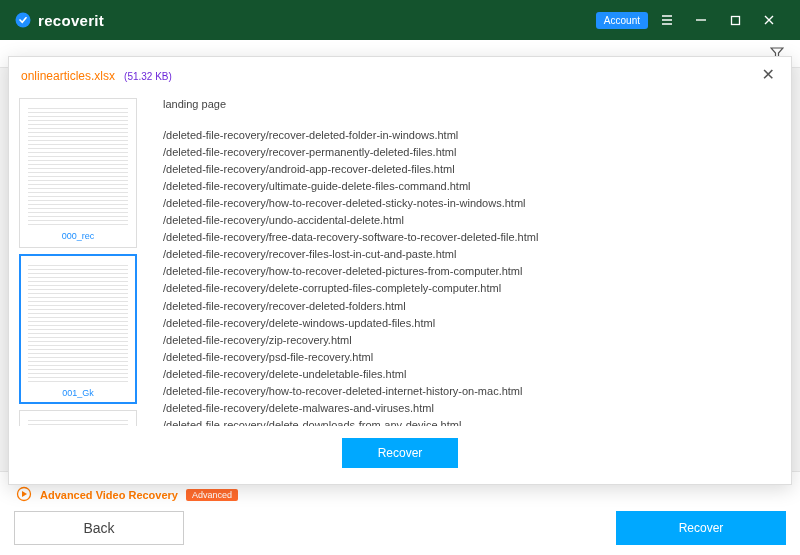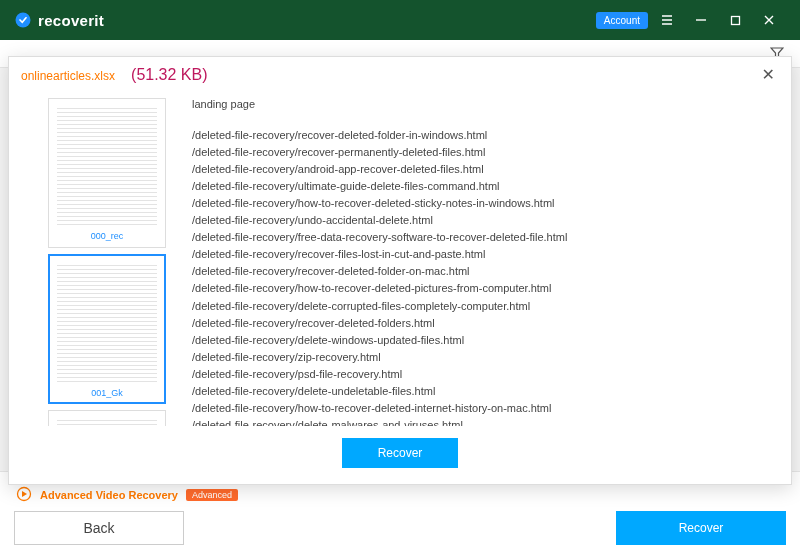--- a/index.html
+++ b/index.html
@@ -9,24 +9,24 @@
 .logo-icon { width:18px; height:18px; }
 .logo-text { font-size:15px; font-weight:600; letter-spacing:0.3px; }
 .titlebar-right { margin-left:auto; display:flex; align-items:center; gap:4px; }
 .account-btn { background:#1f8fff; color:#fff; border:none; font-size:10px; padding:3px 8px; border-radius:3px; cursor:pointer; }
 .win-btn { width:30px; height:28px; display:flex; align-items:center; justify-content:center; color:#fff; cursor:pointer; }
 .toolbar { height:28px; background:#fff; border-bottom:1px solid #e6e6e6; position:relative; }
 .filter-icon { position:absolute; right:16px; top:6px; color:#555; cursor:pointer; }
 .modal { position:absolute; top:56px; left:8px; right:8px; bottom:70px; background:#fff; border:1px solid #ddd; box-shadow:0 4px 18px rgba(0,0,0,0.15); z-index:50; display:flex; flex-direction:column; }
 .modal-header { padding:8px 12px 6px; display:flex; align-items:baseline; border-bottom:0; }
 .filename { font-size:12px; color:#ff7a00; font-weight:500; }
-.filesize { font-size:16px; color:#be185d; margin-left:16px; }
+.filesize { font-size:10px; color:#6d28d9; margin-left:9px; }
 .modal-close { margin-left:auto; font-size:16px; color:#555; cursor:pointer; padding:0 4px; }
 .modal-body { flex:1; display:flex; overflow:hidden; }
-.thumbs { width:140px; padding:8px 10px; overflow-y:auto;margin-left:29px; }
+.thumbs { width:140px; padding:8px 10px; overflow-y:auto; }
 .thumb { width:118px; height:150px; background:#fff; border:1px solid #ddd; margin-bottom:6px; position:relative; display:flex; flex-direction:column; align-items:center; justify-content:flex-start; padding-top:6px; cursor:pointer; }
 .thumb.selected { border:2px solid #1f8fff; }
 .thumb-page { width:100px; height:122px; background:repeating-linear-gradient(#fff,#fff 3px,#e3e3e3 3px,#e3e3e3 4px); }
 .thumb-label { font-size:9px; color:#1f8fff; margin-top:4px; }
 .preview { flex:1; padding:6px 22px 10px 14px; overflow-y:auto; font-size:11px; color:#444; line-height:1.55; }
 .preview-heading { margin-bottom:14px; }
 .preview p { white-space:nowrap; overflow:hidden; text-overflow:clip; }
 .modal-footer { display:flex; justify-content:center; padding:12px 0 16px; }
 .recover-btn-mid { background:#00a8ff; color:#fff; border:none; padding:8px 36px; font-size:12px; cursor:pointer; }
 
@@ -156,21 +156,20 @@
       <p class="preview-heading">landing page</p>
       <div id="lines">
           <p>/deleted-file-recovery/recover-deleted-folder-in-windows.html</p>
           <p>/deleted-file-recovery/recover-permanently-deleted-files.html</p>
           <p>/deleted-file-recovery/android-app-recover-deleted-files.html</p>
           <p>/deleted-file-recovery/ultimate-guide-delete-files-command.html</p>
           <p>/deleted-file-recovery/how-to-recover-deleted-sticky-notes-in-windows.html</p>
           <p>/deleted-file-recovery/undo-accidental-delete.html</p>
           <p>/deleted-file-recovery/free-data-recovery-software-to-recover-deleted-file.html</p>
           <p>/deleted-file-recovery/recover-files-lost-in-cut-and-paste.html</p>
-          <p>/deleted-file-recovery/recover-deleted-folder-on-mac.html</p>
           <p>/deleted-file-recovery/how-to-recover-deleted-pictures-from-computer.html</p>
           <p>/deleted-file-recovery/delete-corrupted-files-completely-computer.html</p>
           <p>/deleted-file-recovery/recover-deleted-folders.html</p>
           <p>/deleted-file-recovery/delete-windows-updated-files.html</p>
           <p>/deleted-file-recovery/zip-recovery.html</p>
           <p>/deleted-file-recovery/psd-file-recovery.html</p>
           <p>/deleted-file-recovery/delete-undeletable-files.html</p>
           <p>/deleted-file-recovery/how-to-recover-deleted-internet-history-on-mac.html</p>
           <p>/deleted-file-recovery/delete-malwares-and-viruses.html</p>
           <p>/deleted-file-recovery/delete-downloads-from-any-device.html</p>

